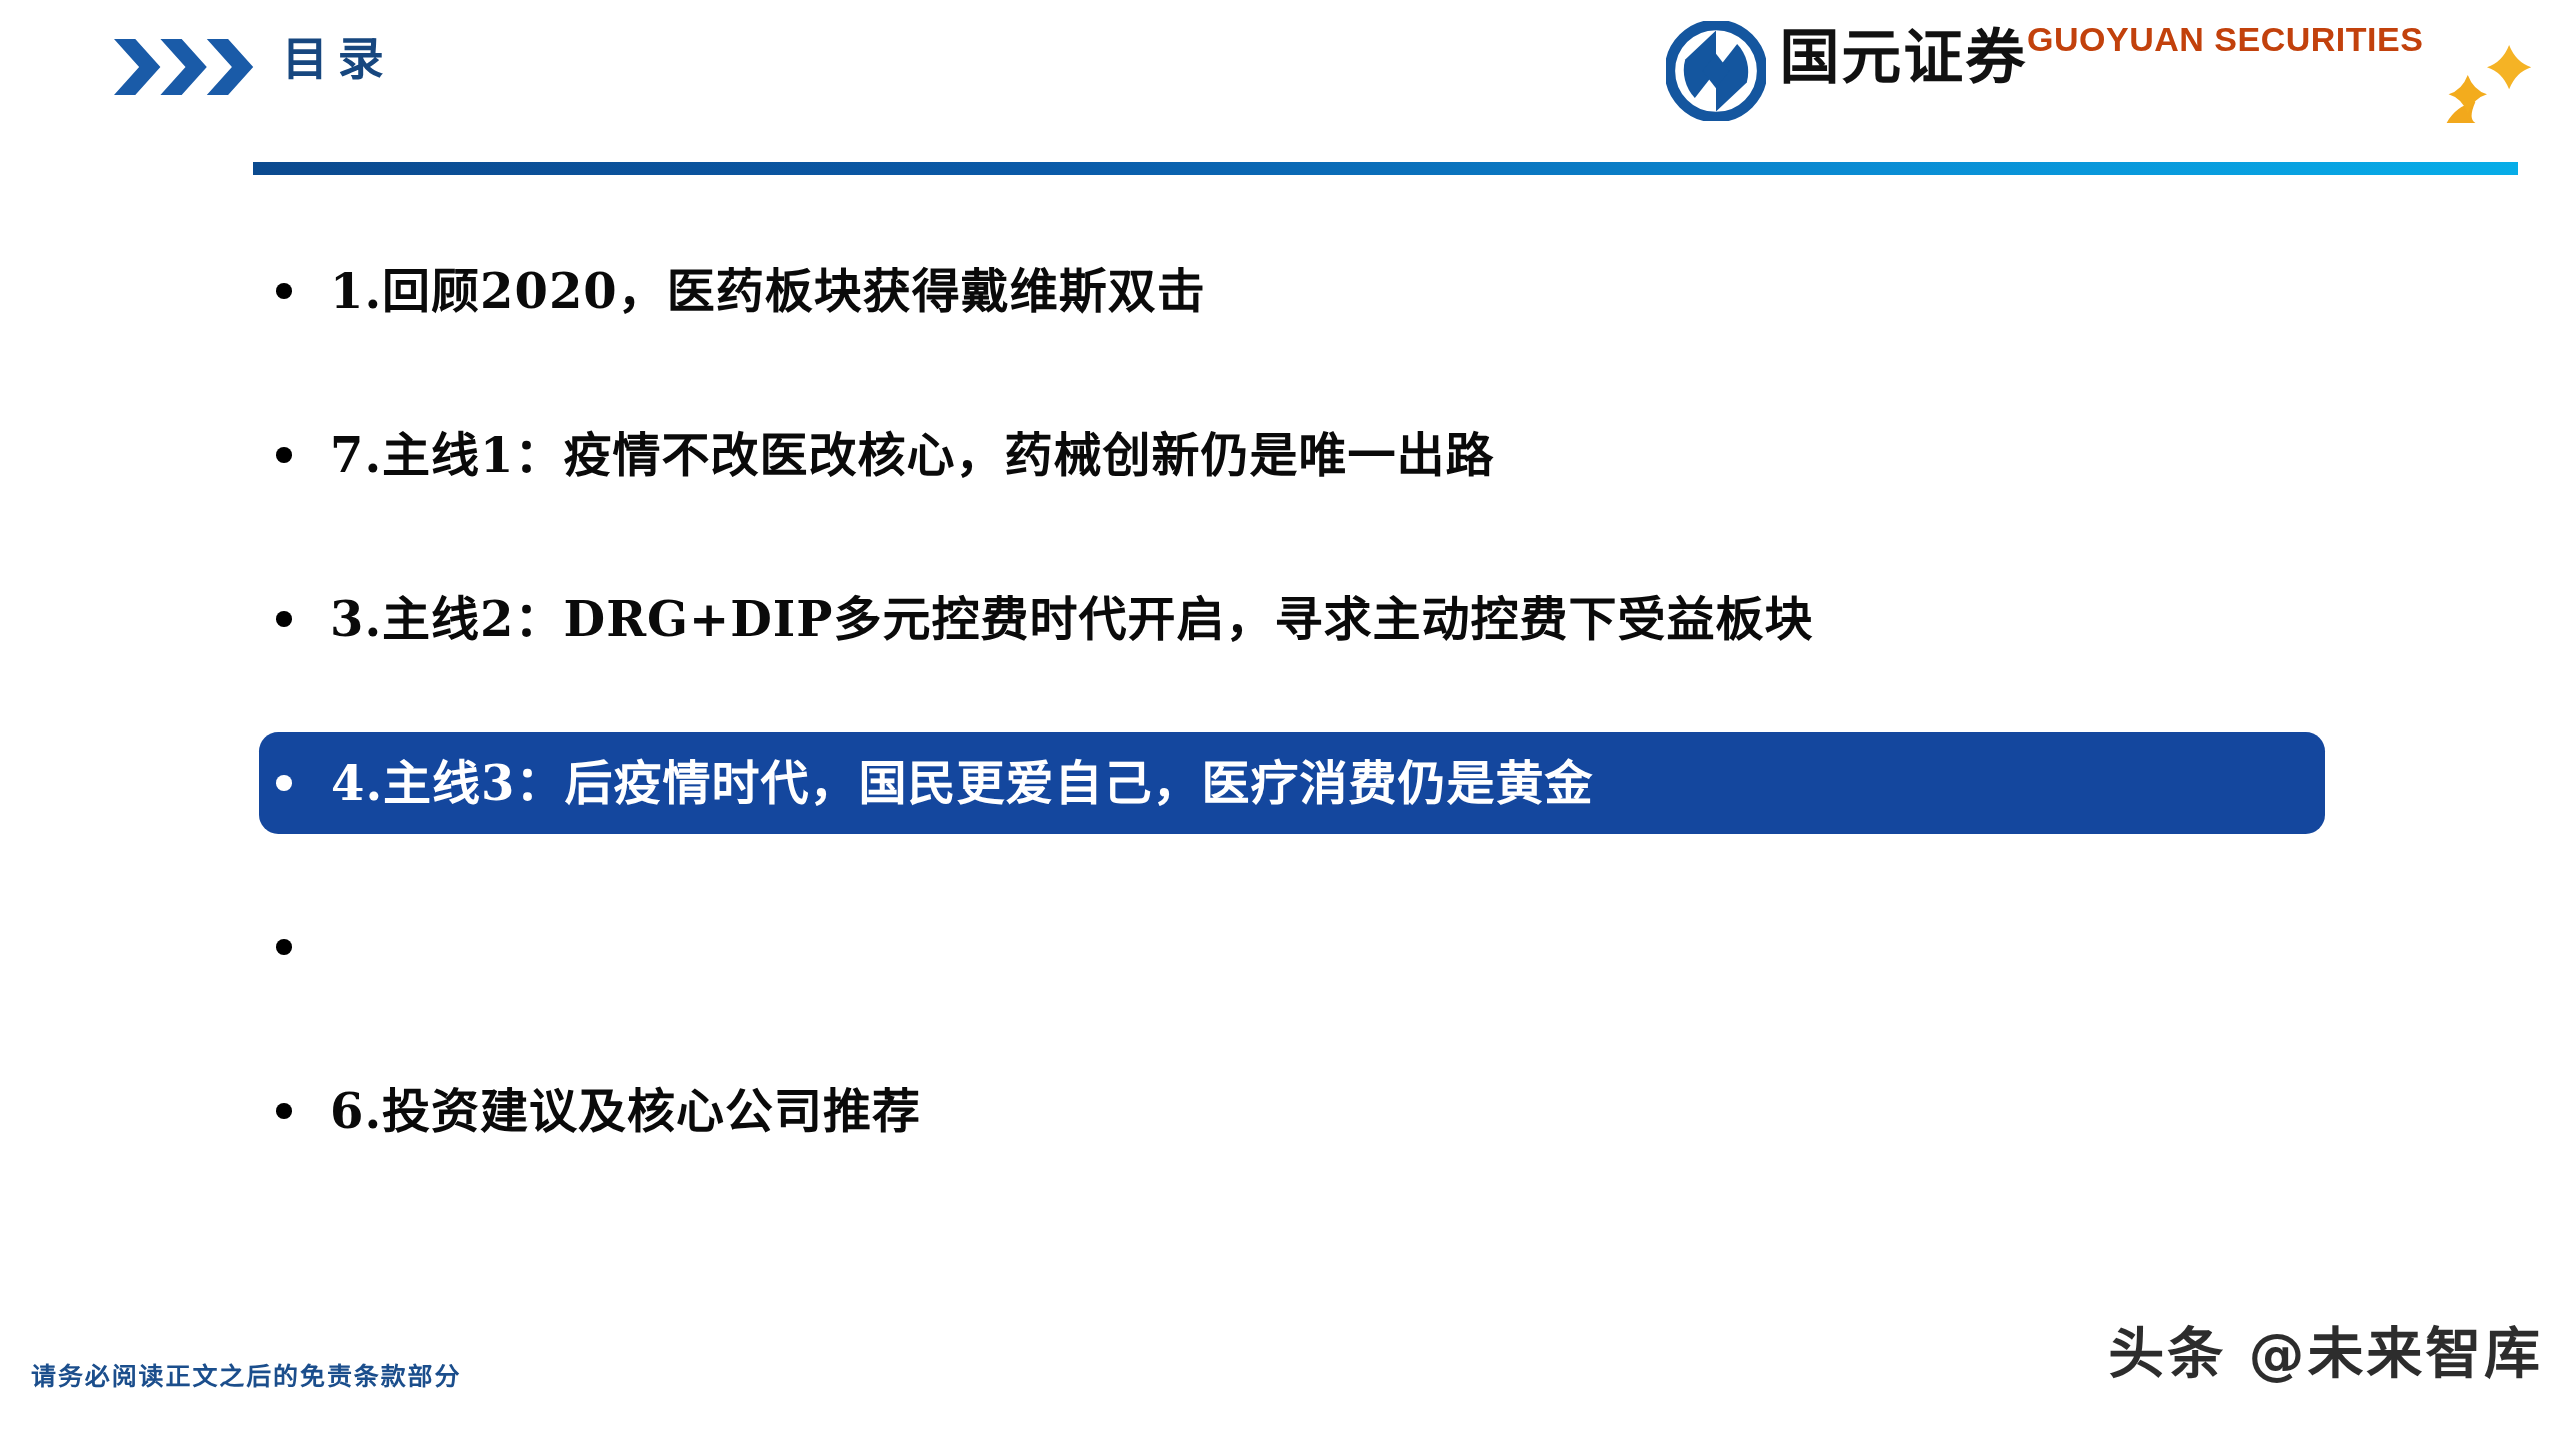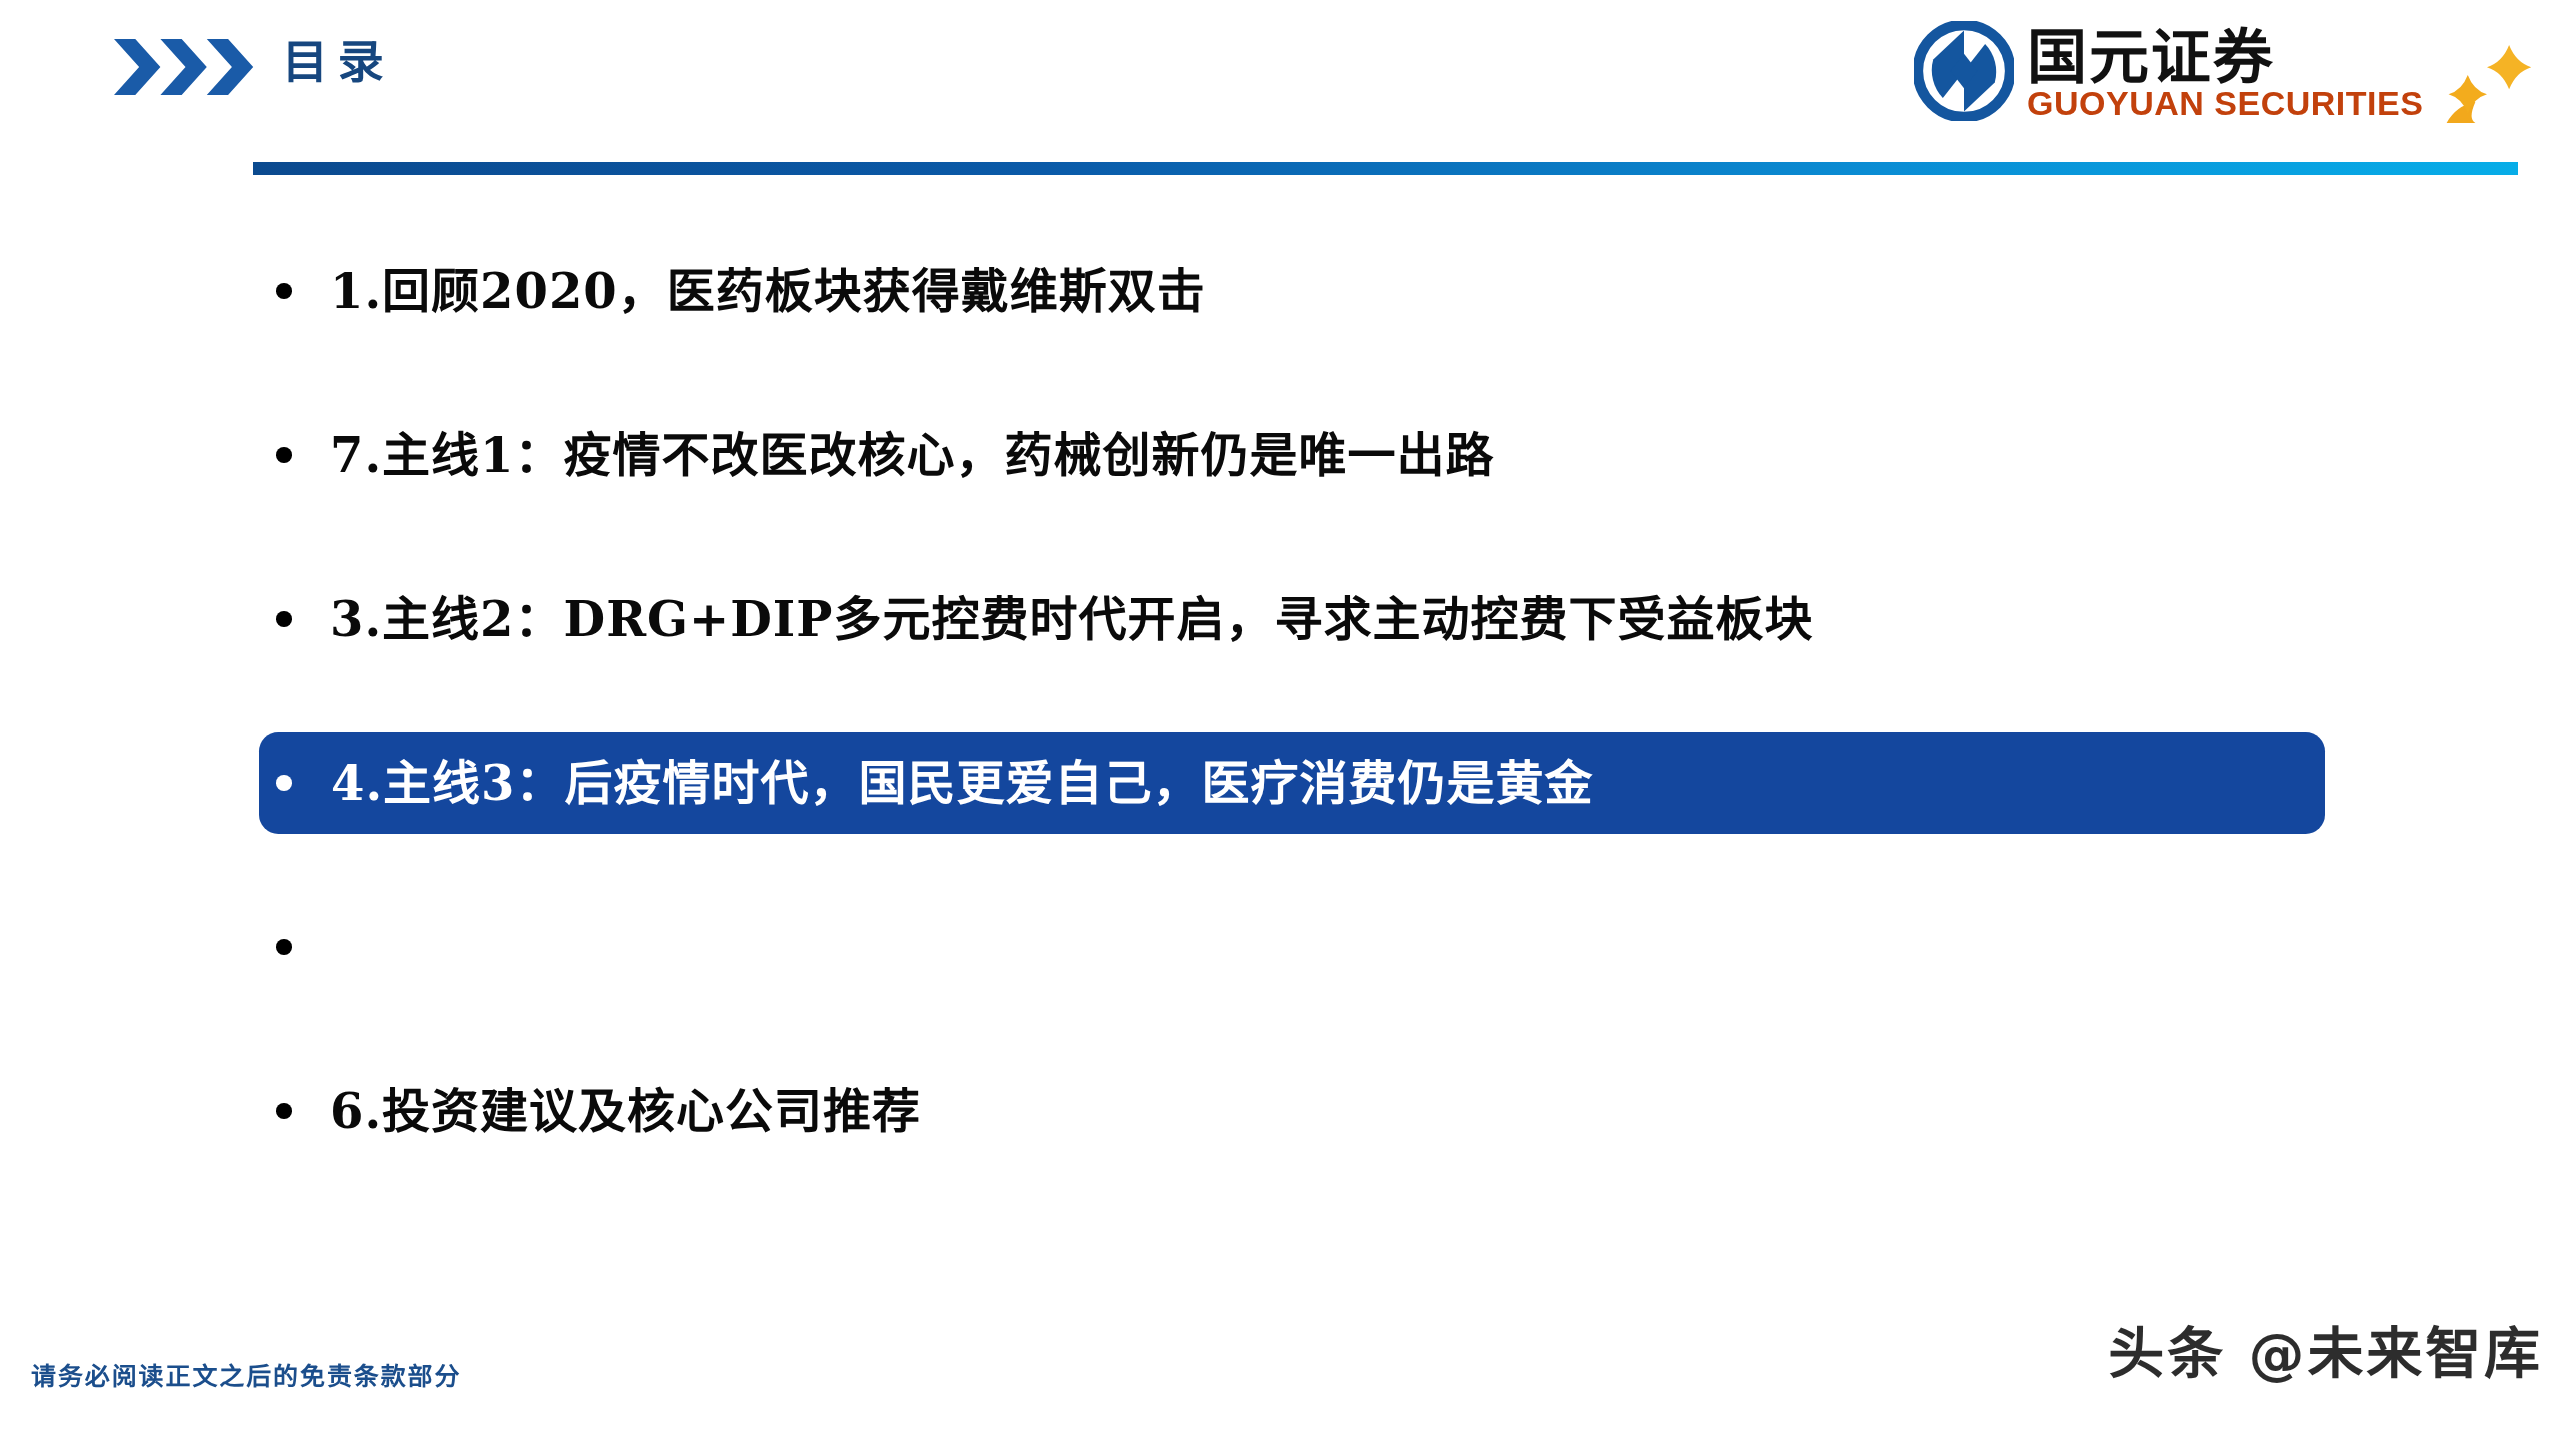--- a/index.html
+++ b/index.html
@@ -37,21 +37,21 @@
     top: 37px;
     width: 145px;
     height: 60px;
     display: block;
   }
 
   .header-title {
     position: absolute;
     left: 282px;
     top: 31px;
-    font-family: Liberation Serif, serif;
+    font-family: Liberation Mono, monospace;
     font-size: 46px;
     font-weight: 700;
     letter-spacing: 9.7px;
     color: #17477F;
     line-height: 64px;
     white-space: nowrap;
   }
 
   .header-rule {
     position: absolute;
@@ -73,21 +73,21 @@
   }
   .logo-mark {
     width: 100px;
     height: 100px;
     flex: 0 0 auto;
     margin-top: 1.9px;
   }
   .logo-textblock {
     margin-left: 13.5px;
     display: flex;
-    flex-direction: column;
+    flex-direction: row;
     justify-content: center;
     margin-top: 5.8px;
   }
   .logo-cn {
     font-family: "DejaVu Sans", "Liberation Sans", sans-serif;
     font-size: 60px;
     font-weight: 700;
     color: #111111;
     line-height: 64px;
     letter-spacing: 1.9px;

